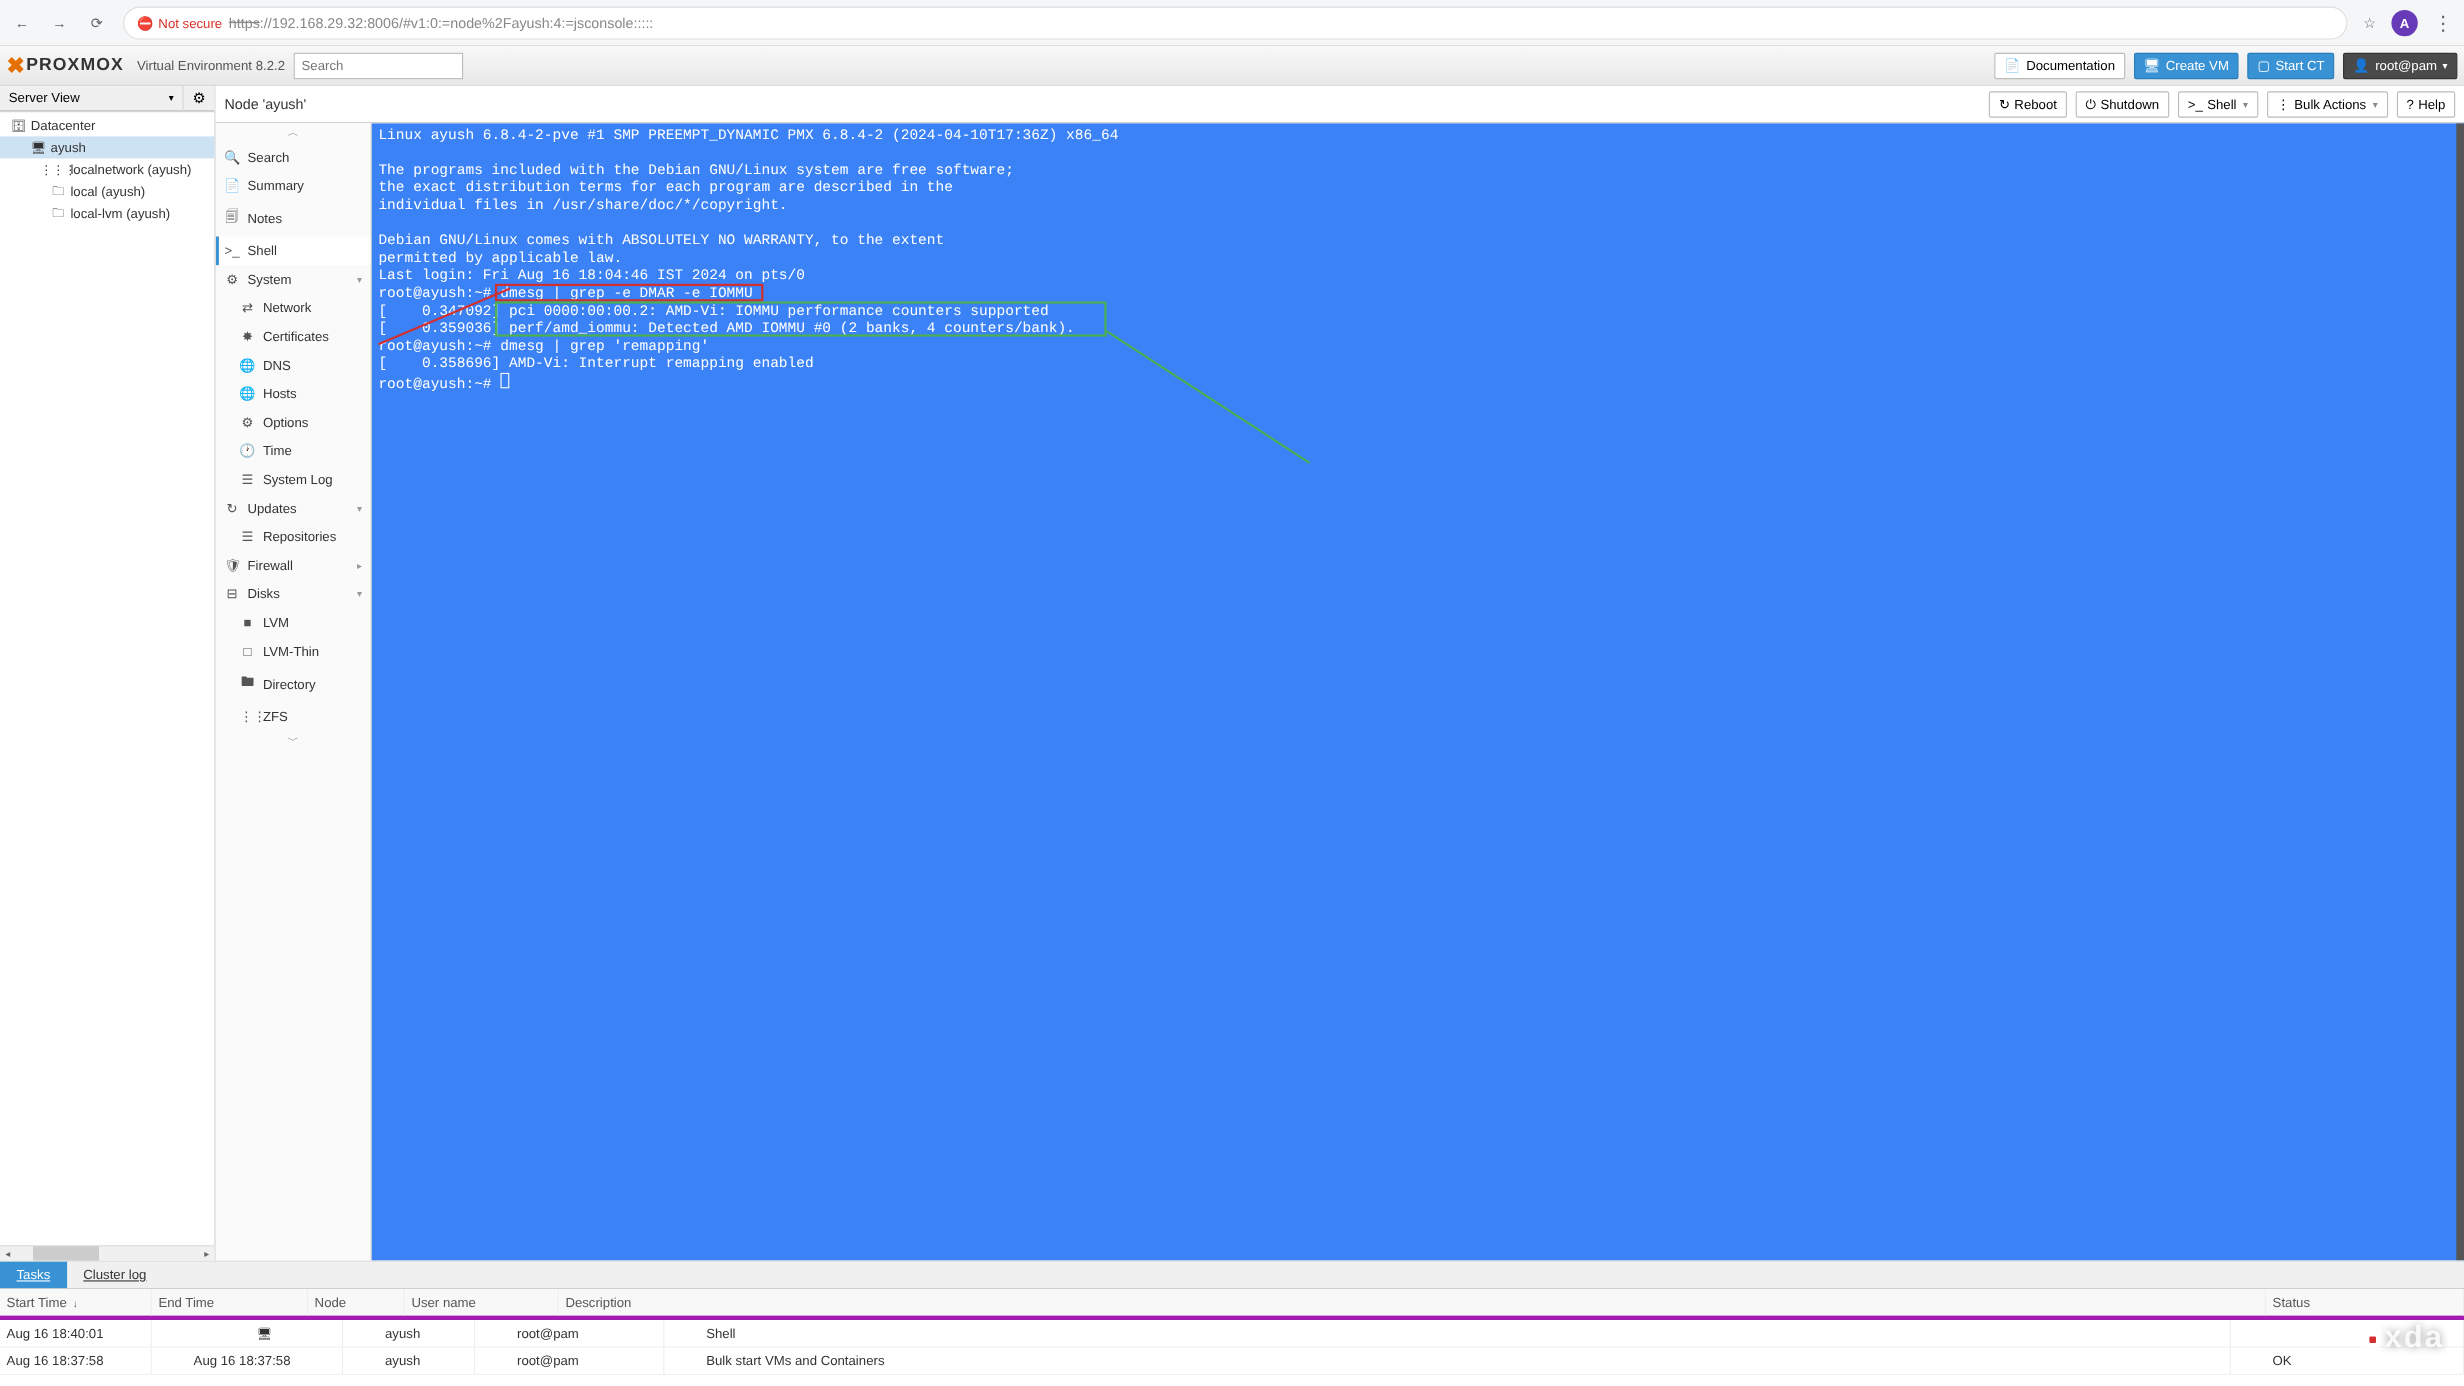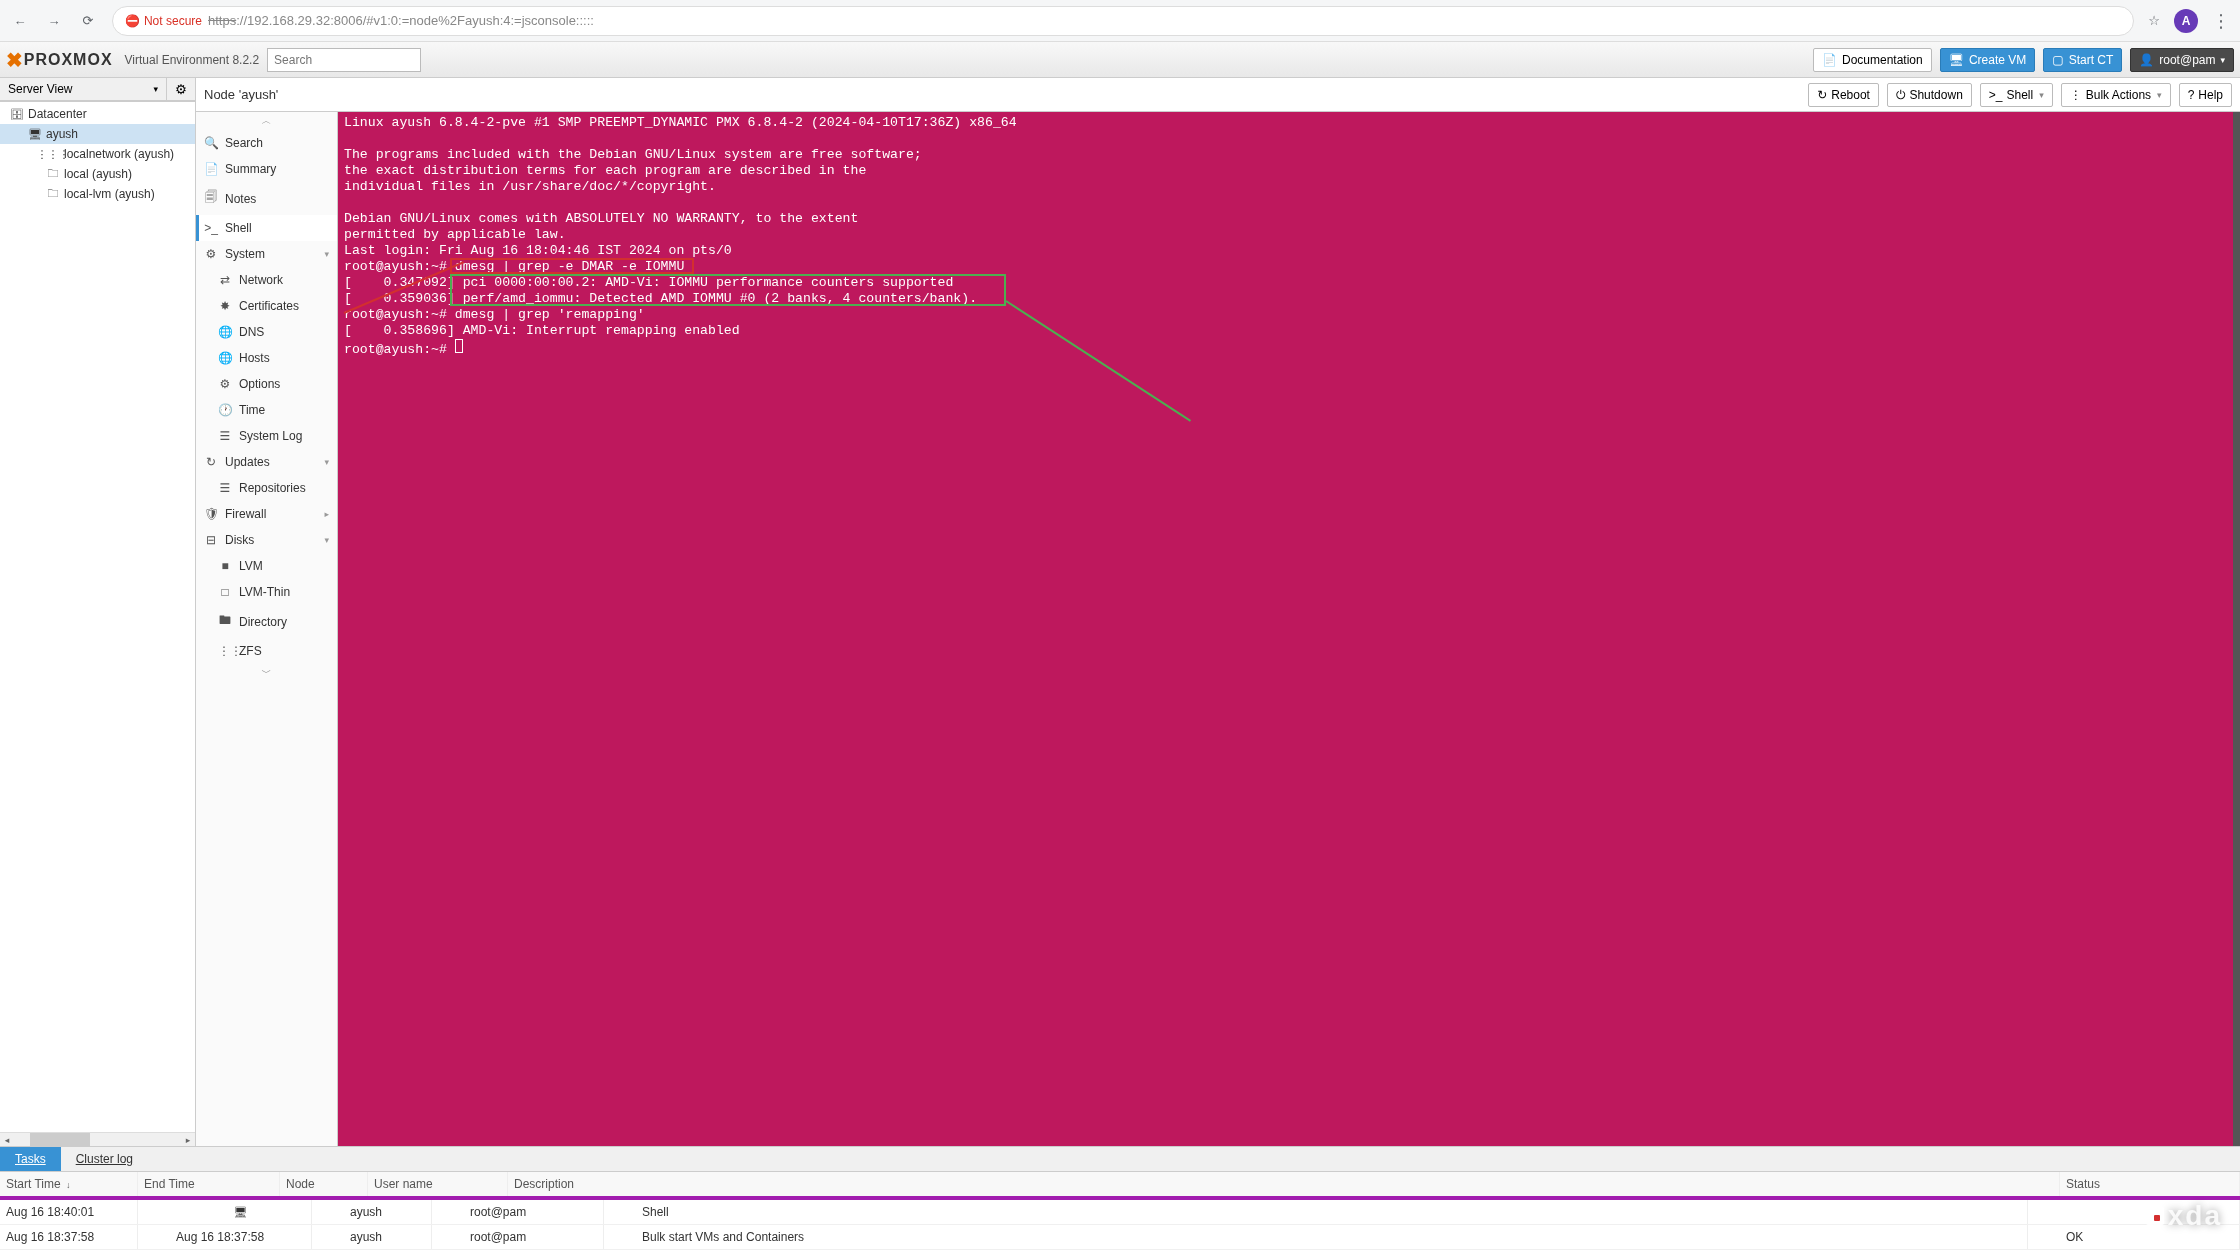--- a/index.html
+++ b/index.html
@@ -57,21 +57,21 @@
     .content-body { flex: 1; display: flex; overflow: hidden; }
     .side-nav { width: 142px; border-right: 1px solid #ccc; background: #fafafa; overflow-y: auto; }
     .collapse-arrow { text-align: center; padding: 2px; color: #888; font-size: 10px; cursor: pointer; }
     .nav-item { padding: 6px 8px; font-size: 12px; display: flex; align-items: center; gap: 7px; cursor: pointer; }
     .nav-item.active { background: #fff; border-left: 3px solid #3892d4; padding-left: 5px; }
     .nav-item.sub { padding-left: 22px; }
     .nav-item .exp { margin-left: auto; font-size: 9px; color: #999; }
     .nav-icon { width: 14px; text-align: center; color: #555; font-size: 12px; }
 
     
-    .terminal { flex: 1; background: #be185d; color: #fff; font-family: "Consolas","Courier New",monospace; font-size: 13.2px; line-height: 16px; padding: 3px 6px; white-space: pre; position: relative; overflow: hidden; }
+    .terminal { flex: 1; background: #3b82f6; color: #fff; font-family: "Consolas","Courier New",monospace; font-size: 13.2px; line-height: 16px; padding: 3px 6px; white-space: pre; position: relative; overflow: hidden; }
     .term-scrollbar { position: absolute; right: 0; top: 0; bottom: 0; width: 7px; background: #555; }
     .red-box { border: 2px solid #d32f2f; position: absolute; }
     .green-box { border: 2px solid #4caf50; position: absolute; }
     .red-line { position: absolute; background: #d32f2f; height: 2px; transform-origin: left; }
     .green-line { position: absolute; background: #4caf50; height: 2px; transform-origin: left; }
     .cursor-block { display: inline-block; width: 8px; height: 14px; border: 1px solid #fff; }
 
     
     .bottom { border-top: 1px solid #ccc; height: 114px; display: flex; flex-direction: column; }
     .tabs { display: flex; background: #f0f0f0; border-bottom: 1px solid #ccc; }

